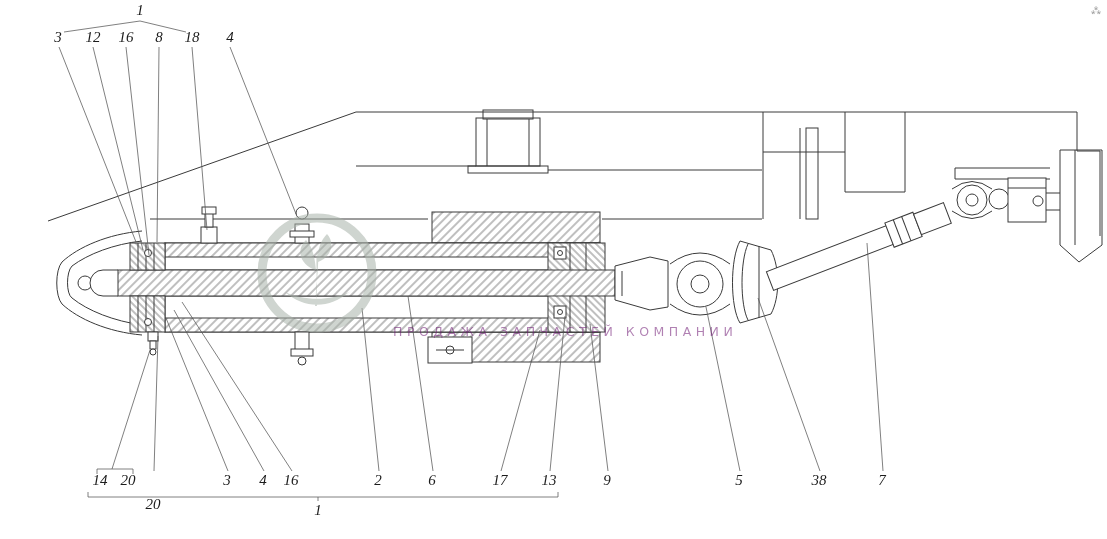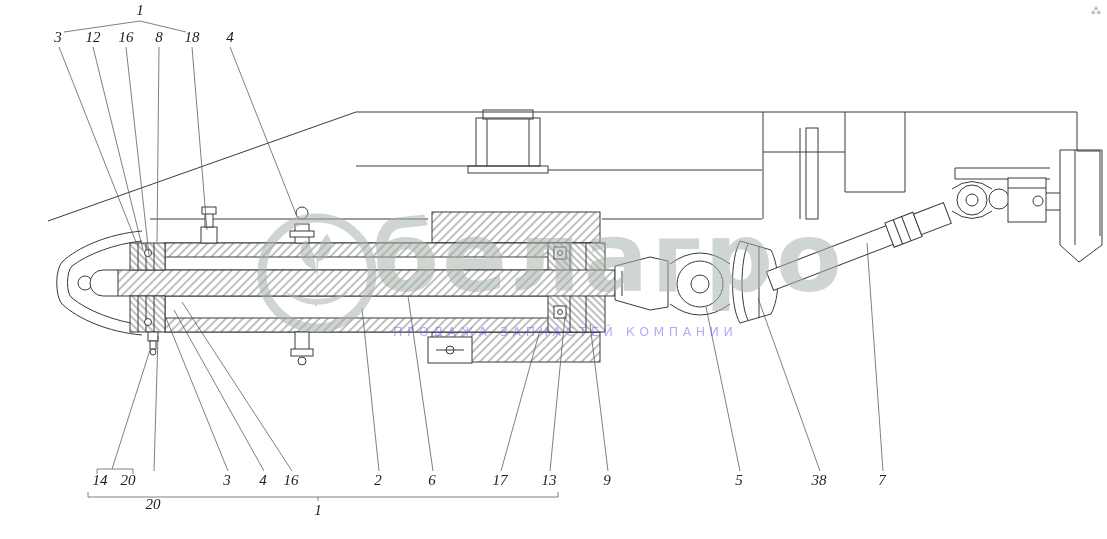--- a/index.html
+++ b/index.html
@@ -22,21 +22,21 @@
   }
   .wm-logo { position:absolute; left:252px; top:208px; }
   .wm-brand {
     position:absolute; left:372px; top:206px;
     font-family:"DejaVu Sans", sans-serif; font-weight:bold;
     font-size:96px; line-height:1.1; color:#a9b3aa; letter-spacing:3px;
   }
   .wm-tagline {
     position:absolute; left:393px; top:324px;
     font-family:"DejaVu Sans", sans-serif; font-size:12.5px;
-    color:#8b5cf6; letter-spacing:4.5px;text-align:center;
+    color:#701a75; letter-spacing:4.5px;text-align:center;
   }
   .corner-mark {
     position:absolute; right:6px; top:3px;
     font-size:9px; color:#9a9a9a;
   }
 </style>
 </head>
 <body>
 
 <div class="canvas">
@@ -189,21 +189,20 @@
   <div class="watermark">
     <svg class="wm-logo" width="130" height="130" viewBox="0 0 130 130">
       <circle cx="65" cy="65" r="55" fill="none" stroke="#a9b3aa" stroke-width="9"></circle>
       <g fill="#a9b3aa" transform="translate(65,68)">
         <path d="M0 30 C-4 12 4 -6 0 -26 C-2 -6 2 12 -2 30 Z"></path>
         <path d="M-1 -6 C-16 -10 -22 -26 -11 -36 C-3 -28 -2 -14 -1 -6 Z"></path>
         <path d="M1 -14 C13 -18 19 -32 10 -42 C2 -34 0 -22 1 -14 Z"></path>
         <path d="M-32 16 C-13 33 13 33 32 16 C14 25 -14 25 -32 16 Z"></path>
       </g>
     </svg>
-    <div class="wm-brand">белагро</div>
     <div class="wm-tagline">ПРОДАЖА ЗАПЧАСТЕЙ КОМПАНИИ</div>
   </div>
 
   <span class="callout" style="left:140px; top:2px">1</span>
   <span class="callout" style="left:58px;  top:29px">3</span>
   <span class="callout" style="left:93px;  top:29px">12</span>
   <span class="callout" style="left:126px; top:29px">16</span>
   <span class="callout" style="left:159px; top:29px">8</span>
   <span class="callout" style="left:192px; top:29px">18</span>
   <span class="callout" style="left:230px; top:29px">4</span>

